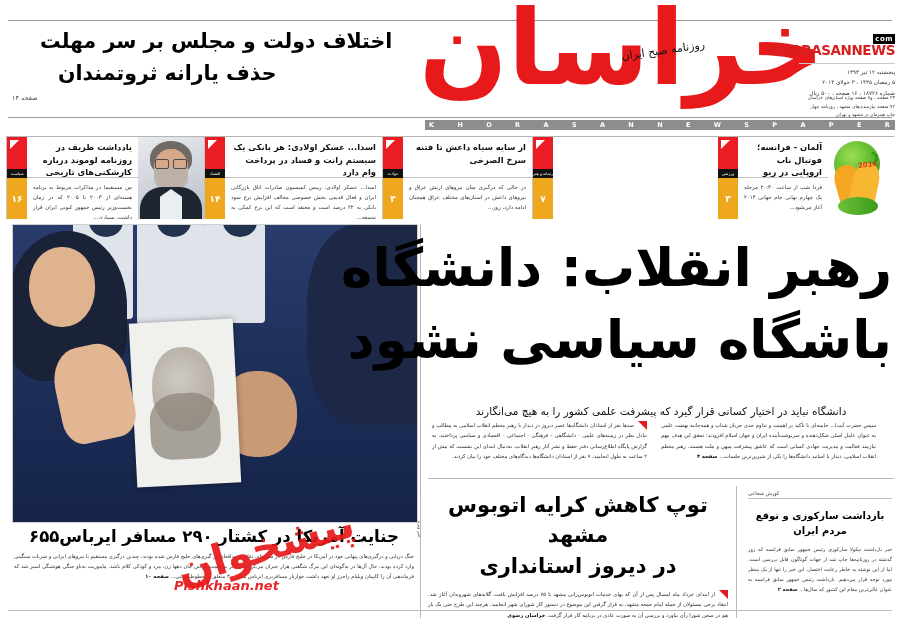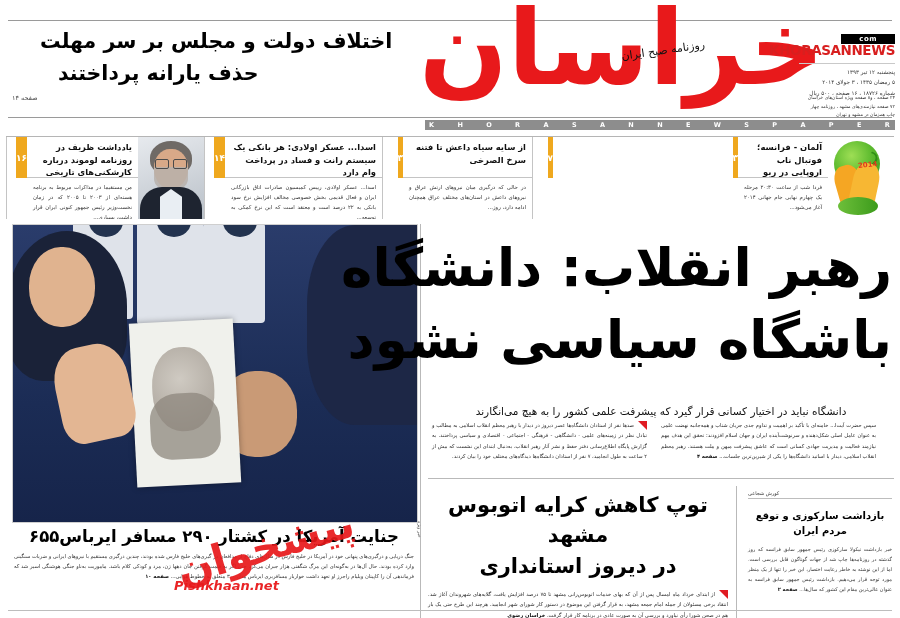--- a/index.html
+++ b/index.html
@@ -30,21 +30,21 @@
   .lead-page{
     position:absolute;left:12px;top:94px;font-size:6.5px;color:#444;
   }
 
   
   .masthead{position:absolute;left:425px;top:22px;width:470px;height:95px;}
   .khnews{position:absolute;right:0;top:18px;}
   .khnews-wrap{position:relative;display:inline-block;}
   .kh-com{
     position:absolute;right:0;top:-8px;background:#000000;color:#fff;
-    font-size:7px;font-weight:bold;letter-spacing:.5px;padding:1px 18px;direction:ltr;
+    font-size:7px;font-weight:bold;letter-spacing:.5px;padding:1px 2px;direction:ltr;
   }
   .kh-main{
     display:block;direction:ltr;font-weight:bold;font-size:13.5px;letter-spacing:-0.4px;
     color:#d81f1f;
   }
   .dateblock{
     position:absolute;right:0;top:38px;width:96px;text-align:right;
     font-size:5.6px;line-height:1.85;color:#333;
   }
   .dateblock .hr{height:1px;background:#c9c9c9;margin:3px 0 3px auto;width:96px;}
@@ -77,21 +77,21 @@
   
   .teasers{
     position:absolute;left:6px;top:136px;width:888px;height:82px;
     display:flex;flex-direction:row-reverse;border-top:1px solid #b5b5b5;
   }
   .teaser{
     position:relative;display:flex;flex-direction:row-reverse;
     height:82px;box-sizing:border-box;border-left:1px solid #c4c4c4;
   }
   .teaser:last-child{border-left:none;}
-  .t-badge{width:20px;height:94px;display:flex;flex-direction:row;flex:0 0 20px;border-radius:10px;}
+  .t-badge{width:20px;height:94px;display:flex;flex-direction:column;flex:0 0 20px;border-radius:10px;}
   .t-flag{
     height:41px;background:#ec1c24;position:relative;
     display:flex;align-items:flex-end;justify-content:center;
   }
   .t-flag .fg{
     position:absolute;left:3px;top:3px;width:0;height:0;
     border-left:9px solid #fff;border-bottom:9px solid transparent;
   }
   .t-sec{
     position:absolute;bottom:0;left:0;right:0;height:9px;background:#111;
@@ -307,21 +307,21 @@
 </head>
 <body>
 
 <div class="page">
 
   <div class="topbar">
     <div class="top-rule"></div>
 
     <div class="lead-head">
       <div class="l1">اختلاف دولت و مجلس بر سر مهلت</div>
-      <div class="l2">حذف یارانه پرداختند</div>
+      <div class="l2">حذف یارانه ثروتمندان</div>
     </div>
     <div class="lead-page">صفحه ۱۴</div>
 
     <div class="masthead">
 
       <div class="logo-fa">
         <div class="big">خراسان</div>
         <div class="tag">روزنامه صبح ایران</div>
       </div>
 

